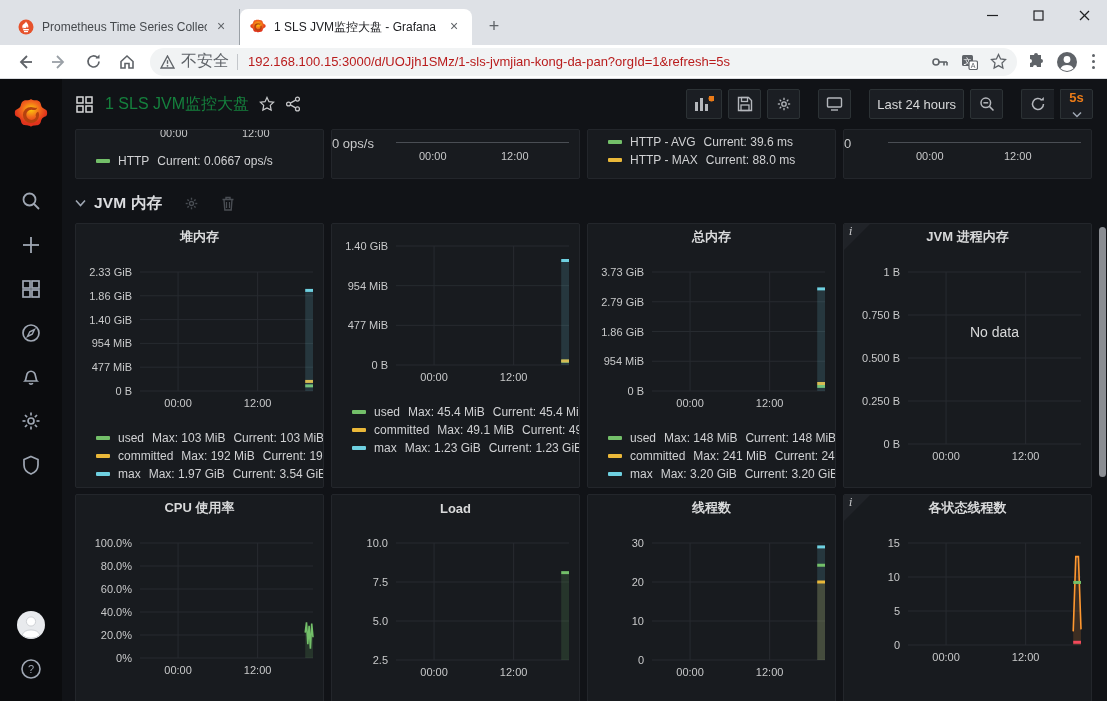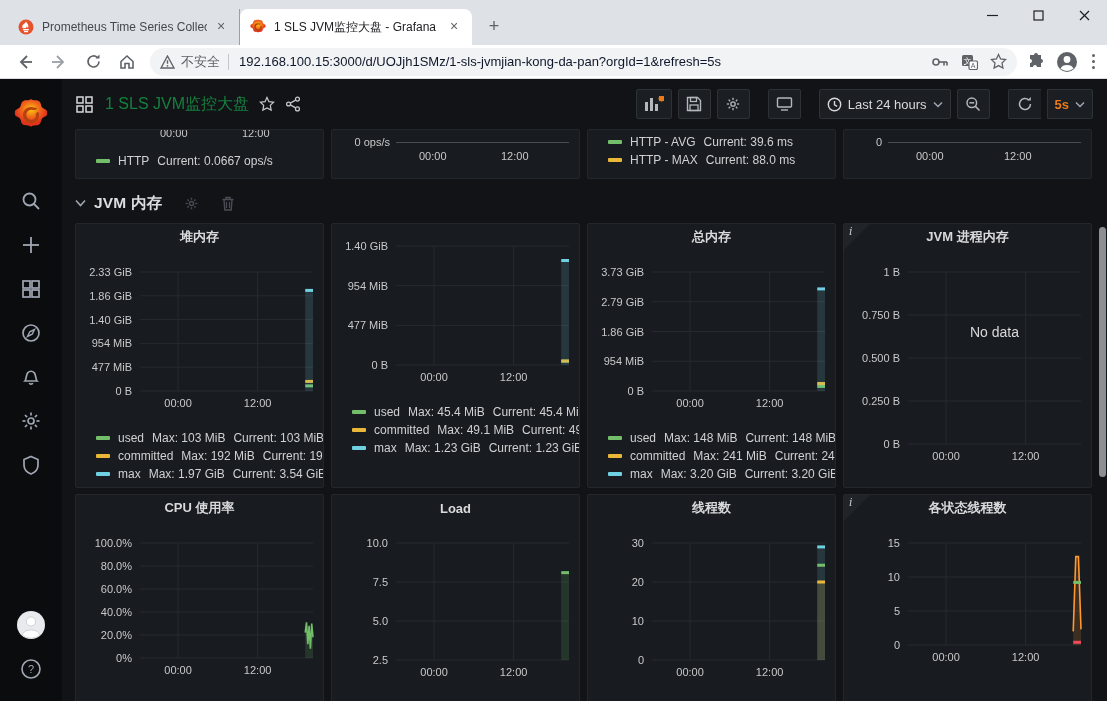--- a/index.html
+++ b/index.html
@@ -21,23 +21,23 @@
   .newtab-btn { width:28px; height:28px; margin:0 0 4px 8px; font-size:18px; color:#5f6368;
     text-align:center; line-height:26px; border-radius:50%; }
   .win-controls { position:absolute; right:0; top:0; display:flex; }
   .win-btn { width:46px; height:30px; display:flex; align-items:center; justify-content:center; color:#202124; }
 
   .toolbar { height:34px; background:#ffffff; display:flex; align-items:center; padding:0 8px;
     border-bottom:1px solid #dadce0; }
   .nav-icon { width:28px; height:28px; margin:0 3px; display:flex; align-items:center; justify-content:center; }
   .omnibox { flex:1; height:28px; background:#f1f3f4; border-radius:14px; margin:0 6px;
     display:flex; align-items:center; padding:0 10px; font-size:13px; color:#202124; }
-  .omni-sec { display:flex; align-items:center; color:#5f6368; font-size:13px; }
+  .omni-sec { display:flex; align-items:center; color:#5f6368; font-size:16px; }
   .omni-divider { width:1px; height:16px; background:#c4c7cb; margin:0 10px 0 8px; }
-  .omni-url { flex:1; white-space:nowrap; overflow:hidden; color:#0f172a; font-size:13px; }
+  .omni-url { flex:1; white-space:nowrap; overflow:hidden; color:#b91c1c; font-size:13px; }
   .omni-icons { display:flex; align-items:center; gap:12px; margin-left:10px; }
   .chrome-right { display:flex; align-items:center; gap:10px; margin-left:4px; }
   .dots { display:flex; flex-direction:column; gap:2.5px; padding:4px; }
   .dots i { width:3.5px; height:3.5px; background:#5f6368; border-radius:50%; }
 
   
   .grafana { position:relative; height:622px; display:flex; background:#111317; }
   .sidebar { width:62px; background:#0b0c0e; display:flex; flex-direction:column; align-items:center;
     padding:14px 0 10px; flex:0 0 62px; }
   .side-icon { width:40px; height:40px; display:flex; align-items:center; justify-content:center;
@@ -45,21 +45,21 @@
   .side-logo { margin-bottom:44px; }
   .side-bottom { margin-top:auto; display:flex; flex-direction:column; align-items:center; }
 
   .main { flex:1; position:relative; overflow:hidden; }
   .gheader { height:50px; display:flex; align-items:center; padding:0 14px; }
   .gh-left { display:flex; align-items:center; gap:10px; color:#d8d9da; }
   .gh-title { font-size:16px; font-weight:500; color:#15803d; margin-left:2px; }
   .gh-iconbtn { color:#9fa7b3; display:flex; align-items:center; }
   .gh-right { margin-left:auto; display:flex; align-items:center; gap:6px; }
   .tbtn { height:30px; min-width:33px; background:#1b1e23; border:1px solid #2c3235; border-radius:2px;
-    display:flex; align-items:center; justify-content:center; color:#b4b7bc; padding:0 7px; gap:6px; }
+    display:flex; align-items:center; justify-content:center; color:#b4b7bc; padding:0 7px; gap:6px;flex-direction:column; }
   .tbtn.grp-l { border-radius:2px 0 0 2px; border-right:none; }
   .tbtn.grp-r { border-radius:0 2px 2px 0; }
   .tbtn .lbl { font-size:13px; color:#d8d9da; font-weight:500; }
   .tbtn .lbl.orange { color:#eb7b18; font-weight:700; }
   .tspace { width:6px; }
 
   .dash { position:absolute; top:50px; left:0; right:0; bottom:0; padding:0 0 0 13px; }
   .row { display:flex; gap:7px; }
   .panel { width:249px; background:#181b1f; border:1px solid #23262b; border-radius:2px;
     position:relative; overflow:hidden; flex:0 0 249px; }
@@ -83,21 +83,21 @@
   .info-corner { position:absolute; top:0; left:0; width:0; height:0;
     border-top:26px solid #202328; border-right:26px solid transparent; z-index:2; }
   .info-corner i { position:absolute; top:-25px; left:5px; color:#c7c8ca; font-size:11px;
     font-style:italic; font-family:"DejaVu Serif", serif; }
 
   
   .sliver-xticks { position:absolute; top:-3px; left:0; right:0; font-size:11px; color:#c8c9ca; }
   .sliver-xticks span { position:absolute; }
   .sliver-legend { position:absolute; left:20px; right:4px; overflow:hidden; }
   .axline { position:absolute; height:1px; background:#4a4e54; }
-  .ytick-label { position:absolute; font-size:11px; color:#c8c9ca; text-align:right; }
+  .ytick-label { position:absolute; font-size:13px; color:#c8c9ca; text-align:left; }
 
   .scroll-thumb { position:absolute; right:1px; top:148px; width:7px; height:250px;
     background:#8b8e93; border-radius:4px; z-index:5; }
 </style>
 </head>
 <body>
 
 <div class="titlebar">
   <div class="tabstrip">
     <div class="tab inactive">

